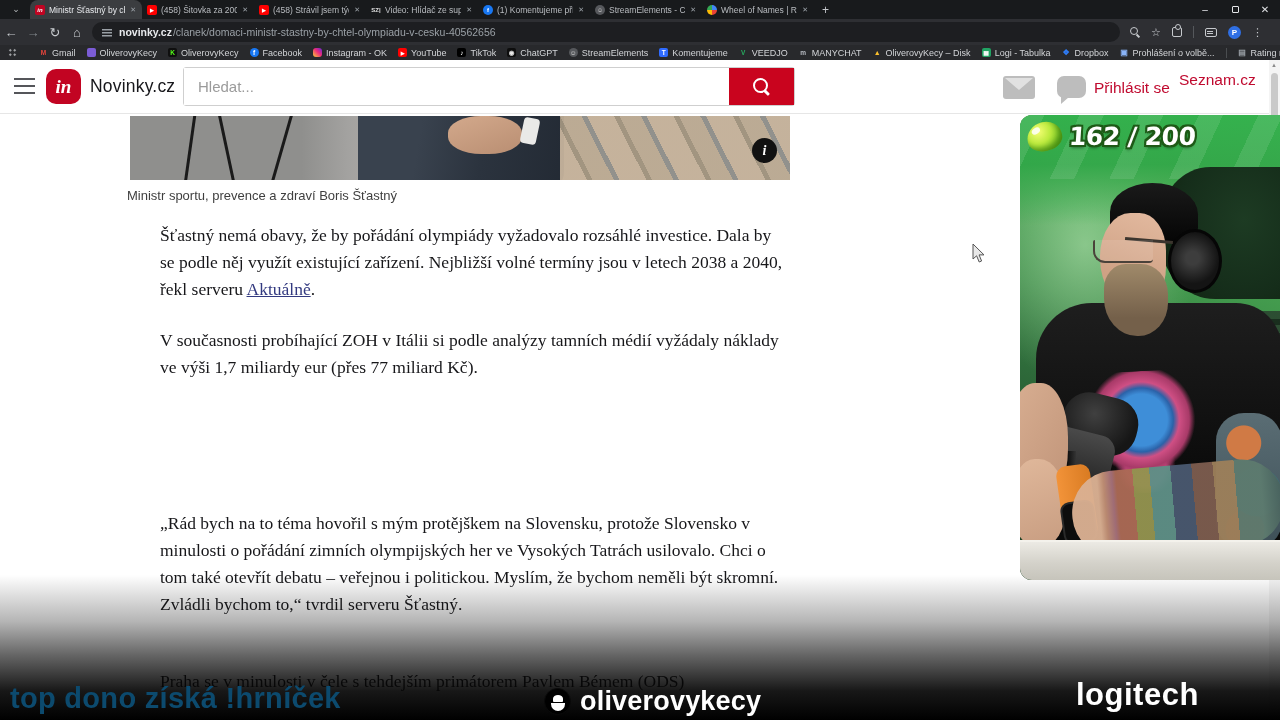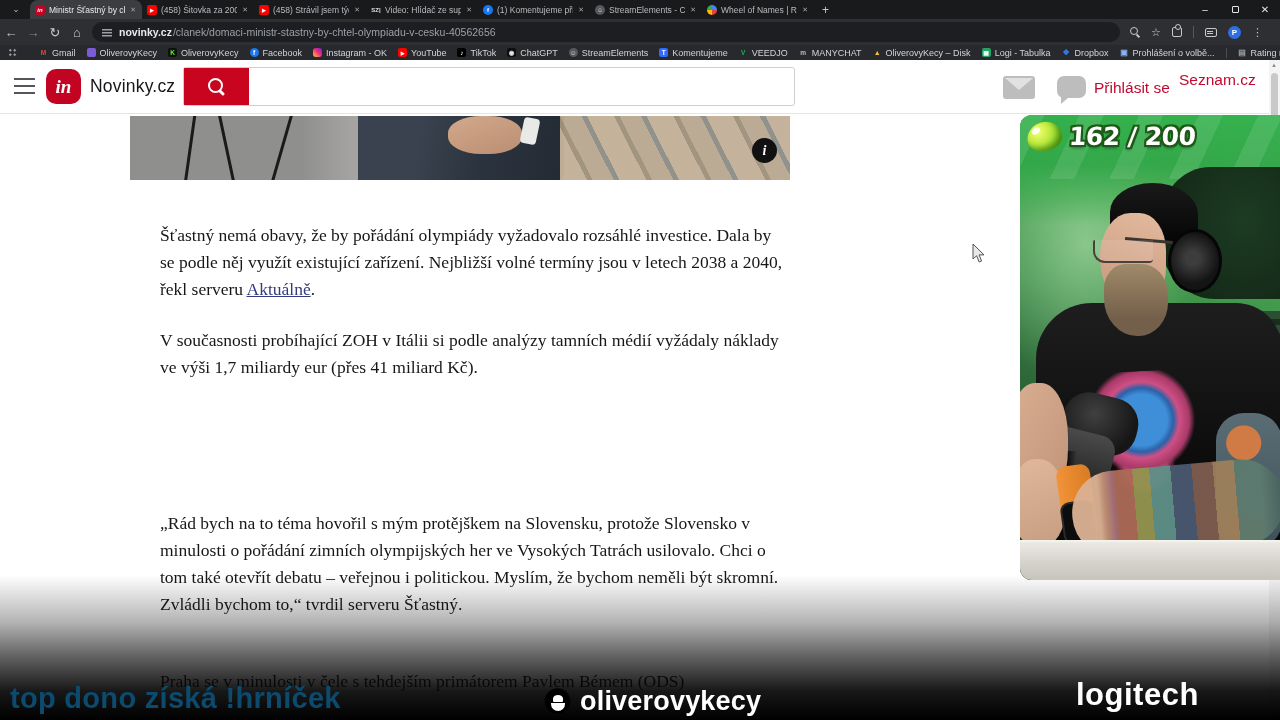--- a/index.html
+++ b/index.html
@@ -334,20 +334,21 @@
         
       
     </span>
   </div>
 
   <div class="siteheader">
     <span class="burger"></span>
     <span class="sitelogo">in</span>
     <span class="sitebrand">Novinky.cz</span>
     <div class="searchwrap">
+      <input class="searchinput" type="text" placeholder="Hledat..." style="">
       <button class="searchbtn">
           <span class="magbig"></span>
         </button>
     </div>
     <span class="envico">
         <span class="envflap"></span>
       </span>
     <span class="bubico"></span>
     <span class="loginlink">Přihlásit se</span>
     <span class="portallink">Seznam.cz</span>
@@ -356,23 +357,24 @@
   <div class="artimg">
     <span class="micstand" style="left:58px; top:-8px; transform:rotate(8deg);"></span>
     <span class="micstand" style="left:96px; top:-8px; transform:rotate(-12deg);"></span>
     <span class="micstand" style="left:148px; top:-4px; transform:rotate(16deg);"></span>
     <span class="suit"></span>
     <span class="hands"></span>
     <span class="cuff"></span>
     <span class="floor"></span>
   </div>
   <div class="infobtn">i</div>
+  <div class="caption">Ministr sportu, prevence a zdraví Boris Šťastný</div>
 
   <p class="para p1"><span>Šťastný nemá obavy, že by pořádání olympiády vyžadovalo rozsáhlé investice. Dala by se podle něj využít existující zařízení. Nejbližší volné termíny jsou v letech 2038 a 2040, řekl serveru </span><a href="#">Aktuálně</a><span>.</span></p>
-  <p class="para p2">V současnosti probíhající ZOH v Itálii si podle analýzy tamních médií vyžádaly náklady ve výši 1,7 miliardy eur (přes 41 miliard Kč).</p>
+  <p class="para p2">V současnosti probíhající ZOH v Itálii si podle analýzy tamních médií vyžádaly náklady ve výši 1,7 miliardy eur (přes 77 miliard Kč).</p>
   <p class="para p4">„Rád bych na to téma hovořil s mým protějškem na Slovensku, protože Slovensko v minulosti o pořádání zimních olympijských her ve Vysokých Tatrách usilovalo. Chci o tom také otevřít debatu – veřejnou i politickou. Myslím, že bychom neměli být skromní. Zvládli bychom to,“ tvrdil serveru Šťastný.</p>
   <p class="para p5">Praha se v minulosti v čele s tehdejším primátorem Pavlem Bémem (ODS)</p>
 
   <div class="pagebar">
     <span class="arr">▲</span>
     <span class="thumb"></span>
   </div>
 
   <div class="shade"></div>
 

